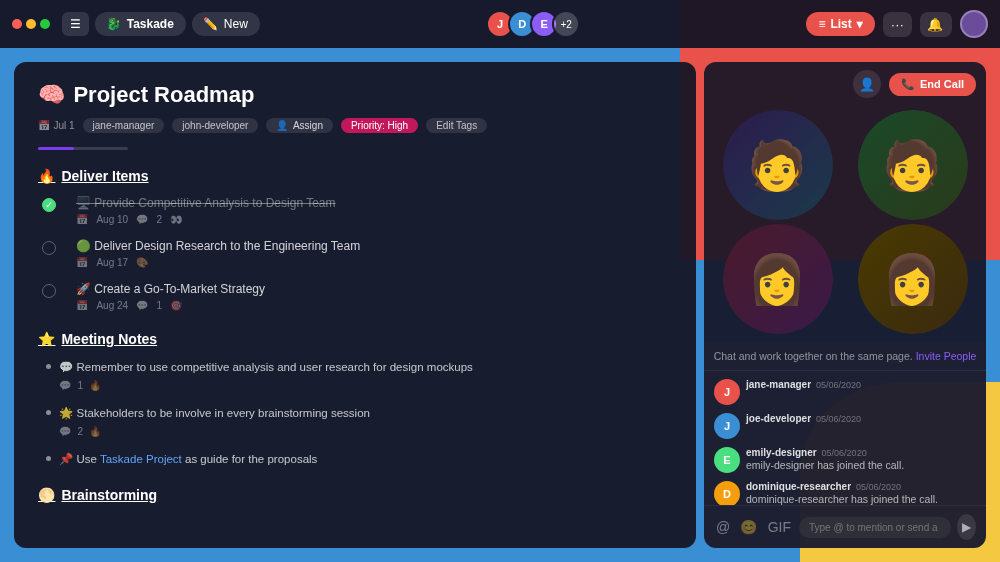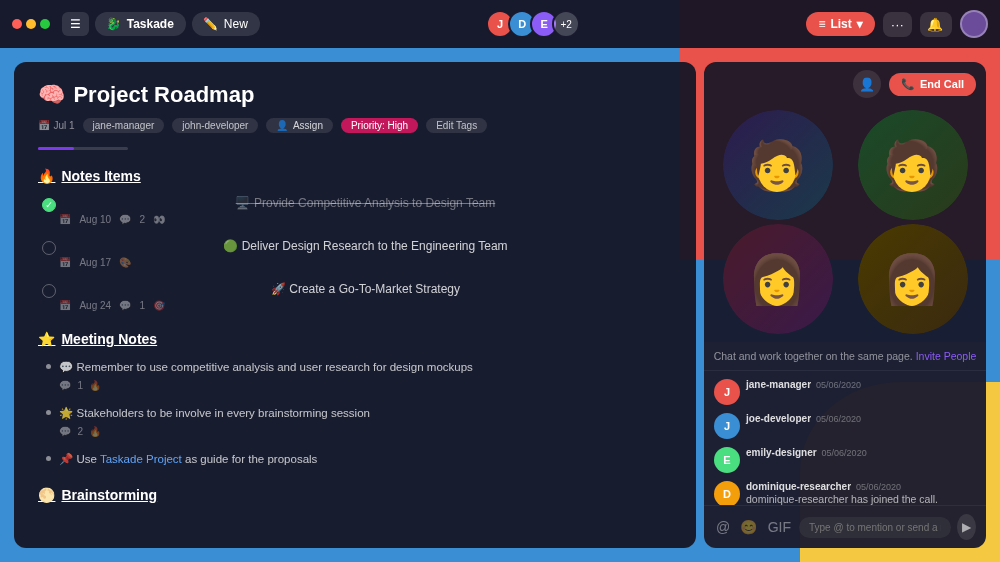--- a/index.html
+++ b/index.html
@@ -265,24 +265,23 @@
       text-decoration: underline;
       margin-bottom: 12px;
       display: flex;
       align-items: center;
       gap: 6px;
     }
 
     .task-item {
       display: flex;
       align-items: flex-start;
-      gap: 3px;
+      gap: 20px;
       margin-bottom: 14px;
       padding-left: 4px;
-      text-align: center;
     }
     .task-check {
       width: 14px; height: 14px;
       border: 1.5px solid rgba(255,255,255,0.3);
       border-radius: 50%;
       margin-top: 2px;
       flex-shrink: 0;
       display: flex;
       align-items: center;
       justify-content: center;
@@ -610,21 +609,21 @@
         <span class="meta-tag pink">Priority: High</span>
         <span class="meta-tag">Edit Tags</span>
       </div>
 
       <div class="progress-bar">
         <div class="progress-fill"></div>
       </div>
 
       <div class="section-header">
         <span>🔥</span>
-        <span>Notes Items</span>
+        <span>Deliver Items</span>
       </div>
 
       <div class="task-item">
         <div class="task-check done"></div>
         <div class="task-content">
           <div class="task-title strikethrough">
             <span>🖥️</span>
             Provide Competitive Analysis to Design Team
           </div>
           <div class="task-meta">
@@ -781,20 +780,21 @@
           </div>
         </div>
 
         <div class="chat-msg">
           <div class="chat-avatar ca3">E</div>
           <div class="chat-msg-body">
             <div class="chat-msg-header">
               <span class="chat-username">emily-designer</span>
               <span class="chat-time">05/06/2020</span>
             </div>
+            <div class="chat-text">emily-designer has joined the call.</div>
           </div>
         </div>
 
         <div class="chat-msg">
           <div class="chat-avatar ca4">D</div>
           <div class="chat-msg-body">
             <div class="chat-msg-header">
               <span class="chat-username">dominique-researcher</span>
               <span class="chat-time">05/06/2020</span>
             </div>

